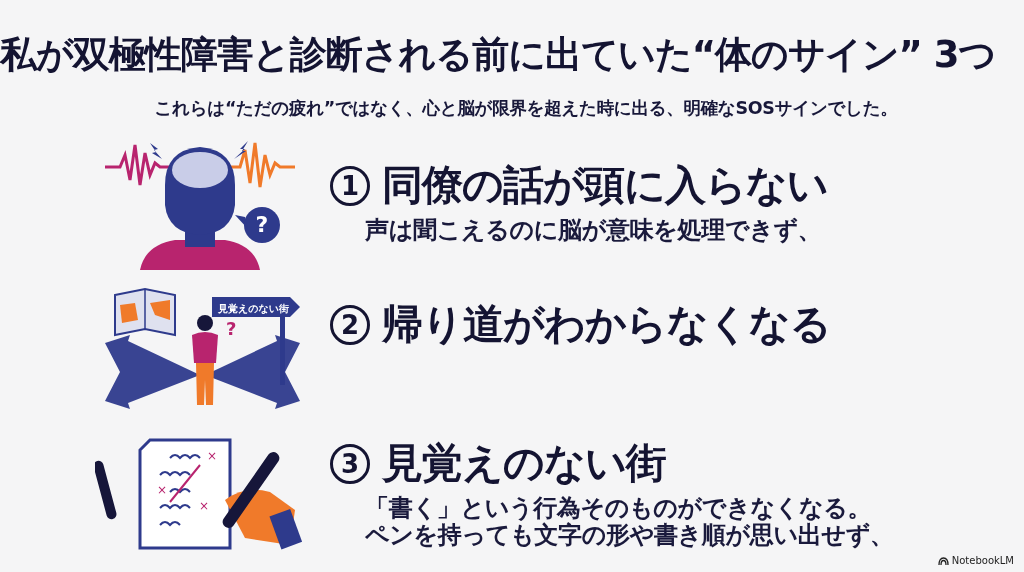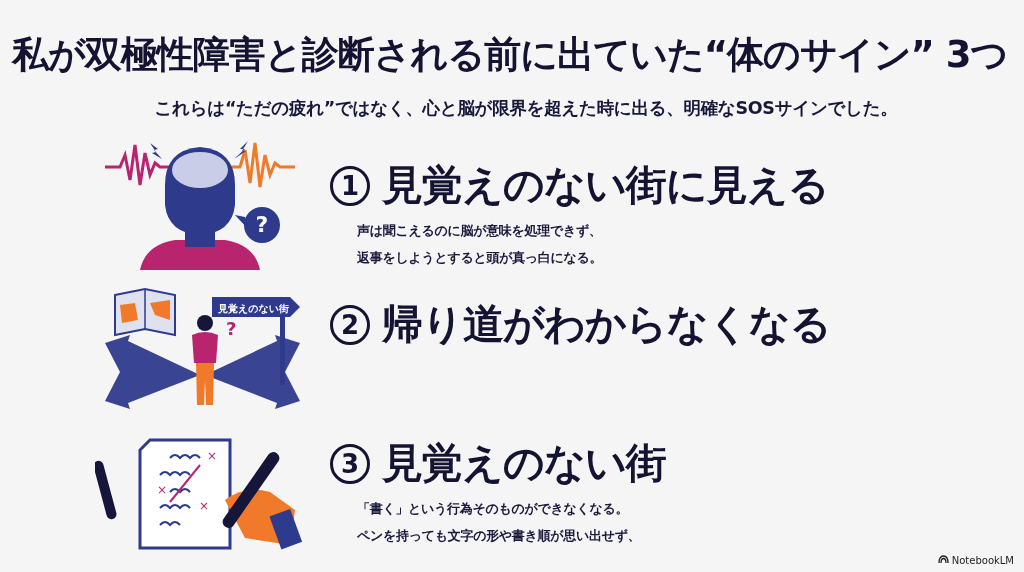--- a/index.html
+++ b/index.html
@@ -3,44 +3,44 @@
 <meta charset="utf-8">
 <style>
   html, body { margin:0; padding:0; }
   body {
     width:1024px; height:572px; overflow:hidden; position:relative;
     background:#f5f5f6;
     font-family:"DejaVu Sans", "Liberation Sans", sans-serif;
     color:#16163a;
   }
   .title {
-    position:absolute; left:12px; top:30px; width:932px; text-align:left;
+    position:absolute; left:0; top:30px; width:932px; text-align:left;
     font-size:37px; font-weight:bold; letter-spacing:-1px; color:#141432;
     white-space:nowrap;
   }
   .subtitle {
     position:absolute; left:2px; top:96px; width:1024px; text-align:center;
     font-size:17.5px; font-weight:bold; color:#18183a; white-space:nowrap; letter-spacing:-0.3px;margin-left:12px;
   }
   .item { position:absolute; left:330px; }
   .item-head { display:flex; align-items:center; white-space:nowrap; }
   .num {
     width:40px; height:40px; border:3.5px solid #141432; border-radius:50%;
     display:flex; align-items:center; justify-content:center;
     font-size:26px; font-weight:bold; color:#141432; margin-right:12px; box-sizing:border-box;
   }
   .item-title { font-size:41px; font-weight:bold; color:#141432; letter-spacing:-1px; }
   .item-desc {
-    margin-left:27px; margin-top:4px; font-size:13px; font-weight:bold;
+    margin-left:35px; margin-top:4px; font-size:24px; font-weight:bold;
     color:#1a1a3c; line-height:27px; white-space:nowrap; letter-spacing:-0.3px;
   }
   .illus { position:absolute; }
   .brand {
     position:absolute; right:10px; bottom:6px; font-size:10px; color:#222;
-    display:flex; align-items:flex-start; gap:3px;
+    display:flex; align-items:flex-end; gap:3px;
   }
 </style>
 </head>
 <body>
 
 <div class="title">私が双極性障害と診断される前に出ていた“体のサイン” 3つ</div>
 <div class="subtitle">これらは“ただの疲れ”ではなく、心と脳が限界を超えた時に出る、明確なSOSサインでした。</div>
 
 <svg class="illus" style="left:100px;top:135px" width="200" height="140" viewBox="0 0 200 140">
   <polyline points="5,32 20,32 25,20 30,45 35,10 40,50 45,18 50,40 55,28 60,32 75,32" fill="none" stroke="#b8246e" stroke-width="3"></polyline>
@@ -85,25 +85,24 @@
   <line x1="75" y1="72" x2="105" y2="35" stroke="#b8246e" stroke-width="2"></line>
   <rect x="5" y="30" width="10" height="60" rx="5" fill="#16163a" transform="rotate(-15 10 60)"></rect>
   <path d="M130,70 Q150,55 175,62 L200,80 L195,115 L150,108 Z" fill="#f07a2a"></path>
   <rect x="180" y="82" width="22" height="35" fill="#2e3a8c" transform="rotate(-20 190 100)"></rect>
   <rect x="150" y="15" width="12" height="90" rx="6" fill="#16163a" transform="rotate(35 156 60)"></rect>
 </svg>
 
 <div class="item" style="top:158px">
   <div class="item-head">
     <div class="num">1</div>
-    <div class="item-title">見覚えのない街に見える</div>
+    <div class="item-title">同僚の話が頭に入らない</div>
   </div>
   <div class="item-desc">
     <div>声は聞こえるのに脳が意味を処理できず、</div>
-    <div>返事をしようとすると頭が真っ白になる。</div>
   </div>
 </div>
 
 <div class="item" style="top:297px">
   <div class="item-head">
     <div class="num">2</div>
     <div class="item-title">帰り道がわからなくなる</div>
   </div>
   <div class="item-desc">
   </div>

